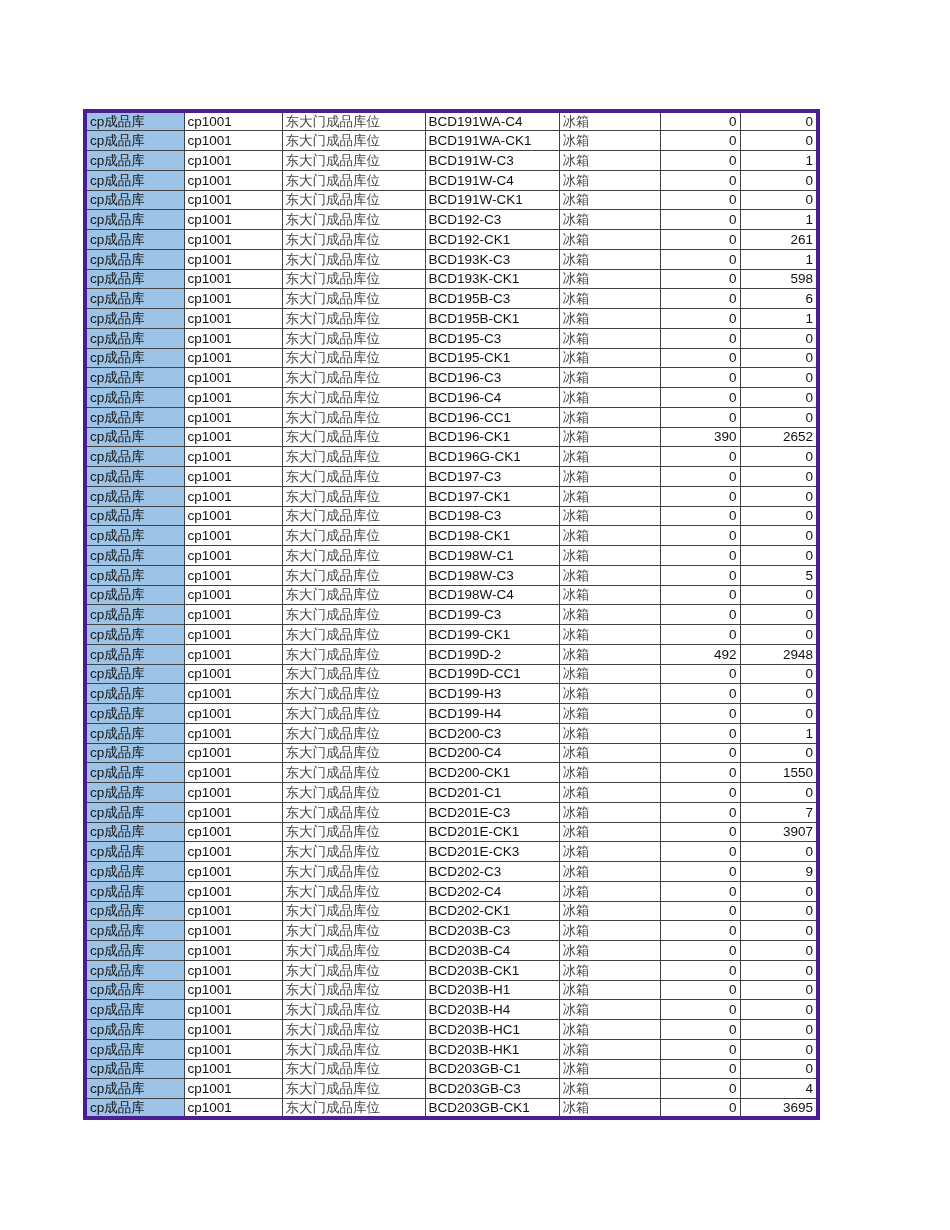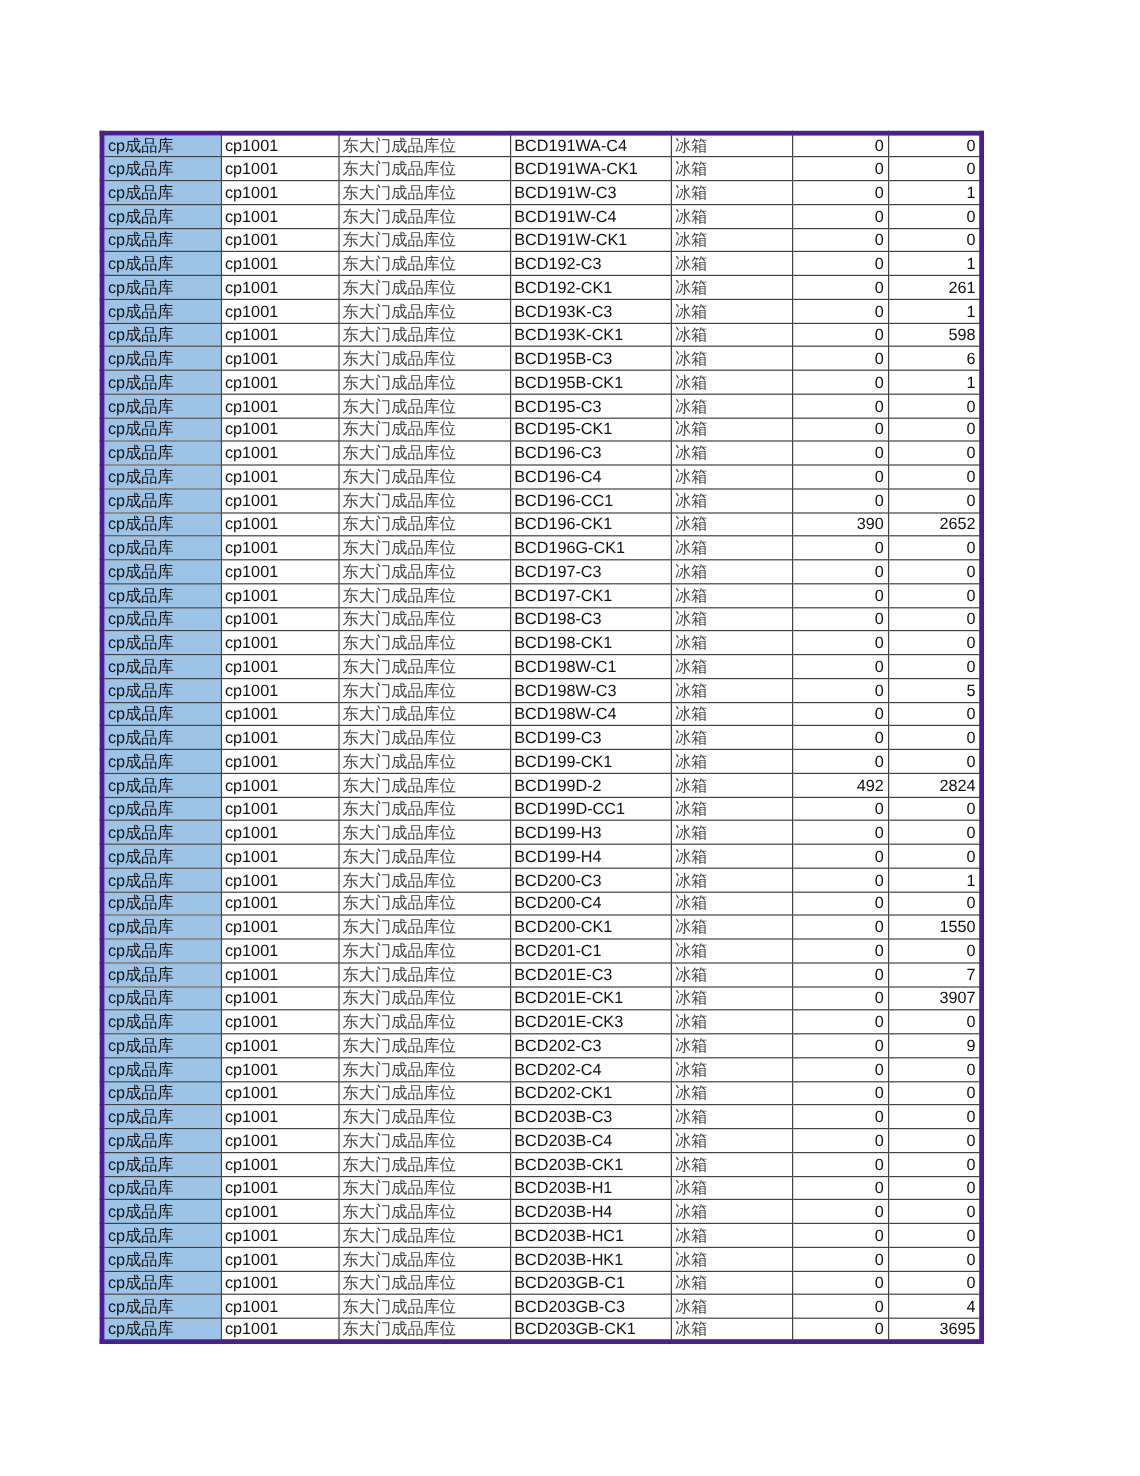--- a/index.html
+++ b/index.html
@@ -303,21 +303,21 @@
           <td>0</td>
           <td>0</td>
         </tr>
         <tr>
           <td>cp成品库</td>
           <td>cp1001</td>
           <td>东大门成品库位</td>
           <td>BCD199D-2</td>
           <td>冰箱</td>
           <td>492</td>
-          <td>2824</td>
+          <td>2948</td>
         </tr>
         <tr>
           <td>cp成品库</td>
           <td>cp1001</td>
           <td>东大门成品库位</td>
           <td>BCD199D-CC1</td>
           <td>冰箱</td>
           <td>0</td>
           <td>0</td>
         </tr>

